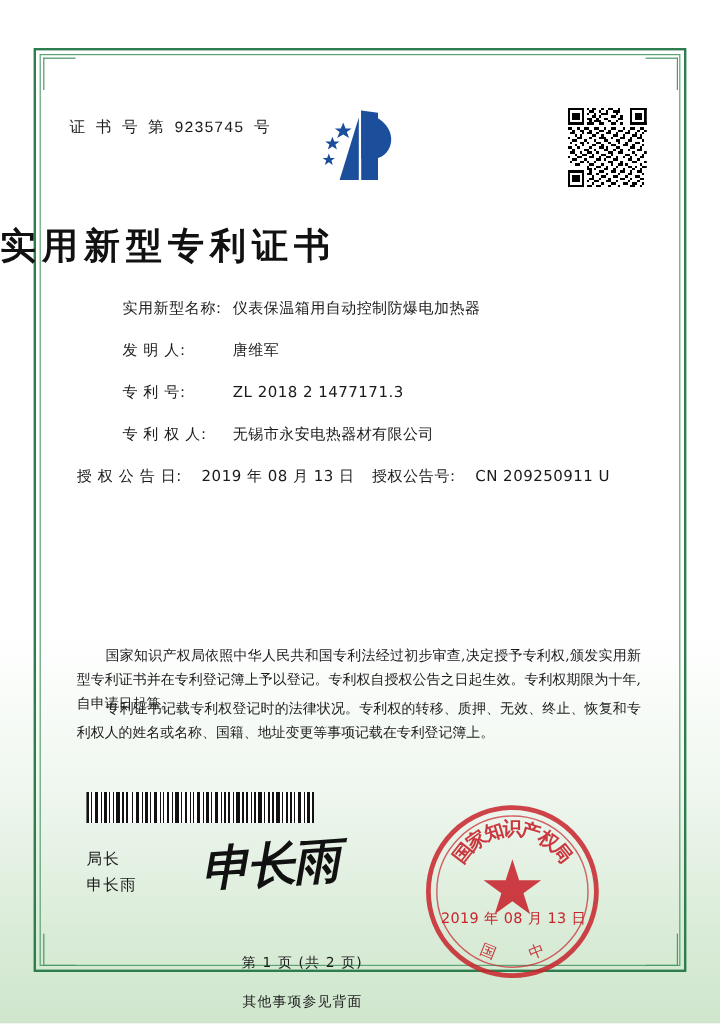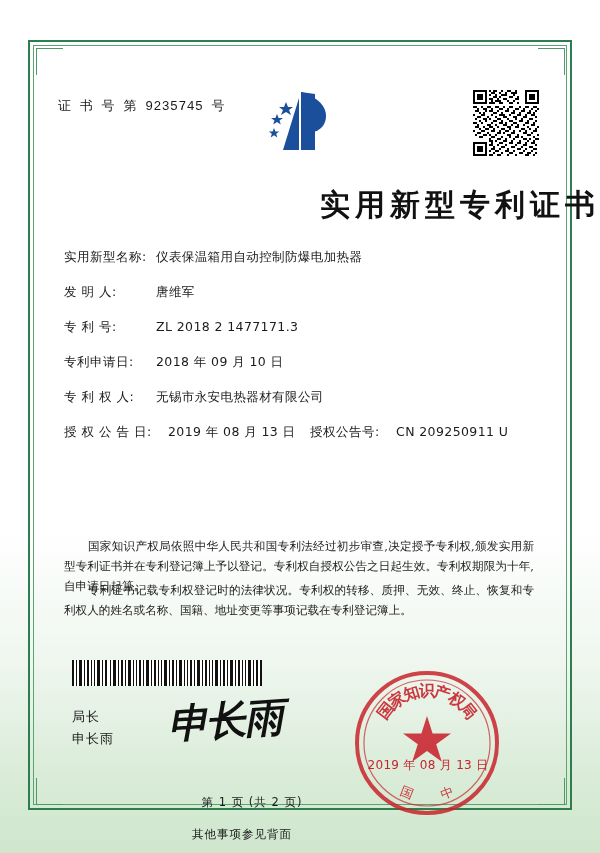--- a/index.html
+++ b/index.html
@@ -76,41 +76,42 @@
     width: 66px; height: 66px;
     background-color: #fff;
   }
   .qr svg { display: block; }
 
   
   .title {
     position: absolute;
     left: 0; top: 185px;
     width: 600px;
-    text-align: right;
+    text-align: left;
     font-family: "DejaVu Serif", "Liberation Serif", serif;
     font-weight: bold;
     font-size: 30px;
     letter-spacing: 5px;
     color: #111;
   }
 
   
   .fields {
     position: absolute;
     left: 64px; top: 248px;
     width: 470px;
     font-size: 12.5px;
     color: #1b1b1b;
   }
   .field-row {
     display: flex;
     align-items: baseline;
     margin-bottom: 17px;
     line-height: 18px;
+    margin-left: 38px;
   }
   .field-label {
     width: 92px;
     flex: 0 0 92px;
     white-space: nowrap;
     letter-spacing: 0.5px;
   }
   .field-value {
     flex: 1;
     letter-spacing: 0.4px;
@@ -193,21 +194,21 @@
     position: absolute;
     left: 0; top: 795px;
     width: 504px;
     text-align: center;
     font-size: 11.5px;
     color: #1b1b1b;
     letter-spacing: 1px;
   }
   .footer-note {
     position: absolute;
-    left: 2px; top: 827px;
+    left: 12px; top: 827px;
     width: 480px;
     text-align: center;
     font-size: 11.5px;
     color: #1b1b1b;
     letter-spacing: 1px;
   }
 </style>
 </head>
 <body>
 
@@ -479,24 +480,20 @@
     </div>
     <div class="field-row">
       <div class="field-label">发 明 人:</div>
       <div class="field-value">唐维军</div>
     </div>
     <div class="field-row">
       <div class="field-label">专 利 号:</div>
       <div class="field-value">ZL 2018 2 1477171.3</div>
     </div>
     <div class="field-row">
-      <div class="field-label">专利申请日:</div>
-      <div class="field-value">2018 年 09 月 10 日</div>
-    </div>
-    <div class="field-row">
       <div class="field-label">专 利 权 人:</div>
       <div class="field-value">无锡市永安电热器材有限公司</div>
     </div>
     <div class="row-inline">
       <div class="inline-a">
         <div class="field-label">授 权 公 告 日:</div>
         <div class="field-value">2019 年 08 月 13 日</div>
       </div>
       <div class="inline-b">
         <div class="field-label">授权公告号:</div>

